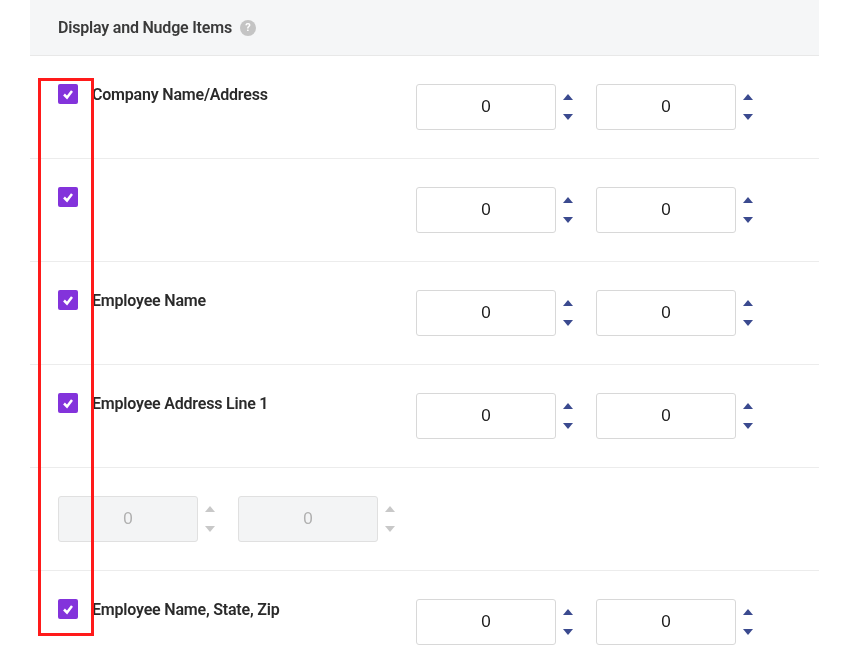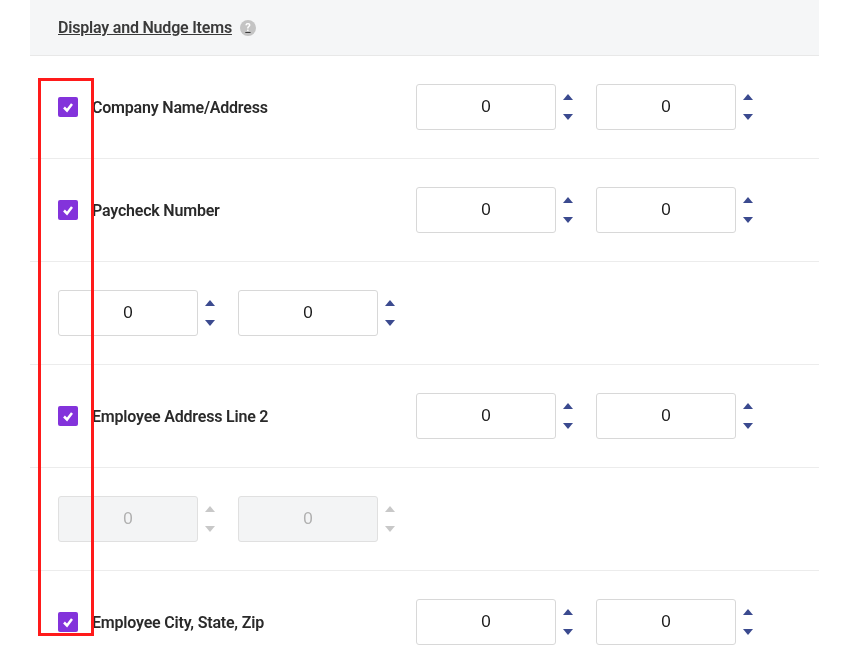--- a/index.html
+++ b/index.html
@@ -20,40 +20,39 @@
       align-items: center;
       background: #f5f6f7;
       padding: 18px 0 18px 28px;
       border-bottom: 1px solid #e8e8e8;
     }
     .header-cell {
       font-size: 16px;
       font-weight: 600;
       color: #3a3a3a;
       letter-spacing: -0.2px;
-      text-decoration: underline;
     }
     .col-label { flex: 0 0 358px; display: flex; align-items: center; gap: 8px; }
     .col-column { flex: 0 0 180px; }
     .col-row { flex: 0 0 200px; }
     .help-icon {
       width: 16px;
       height: 16px;
       border-radius: 50%;
       background: #c4c4c4;
       color: #fff;
       display: inline-flex;
       align-items: center;
       justify-content: center;
       font-size: 11px;
       font-weight: 700;
     }
     .data-row {
       display: flex;
-      align-items: center;
+      align-items: flex-start;
       padding: 28px 0 28px 28px;
       border-bottom: 1px solid #ececec;
     }
     .item-cell {
       flex: 0 0 358px;
       display: flex;
       align-items: center;
       gap: 14px;
     }
     .checkbox {
@@ -190,93 +189,100 @@
           </div>
         </div>
       </div>
       <div class="data-row">
         <div class="item-cell">
           <div class="checkbox">
             <svg width="14" height="14" viewBox="0 0 14 14">
               <polyline class="checkmark" points="3,7.5 6,10.5 11,4"></polyline>
             </svg>
           </div>
-          <span class="item-label">Paycheck Number</span>
-        </div>
-        <div class="num-cell column-slot">
-          <input type="text" class="num-input" value="0" style="">
-          <div class="spinner">
-            <div class="spin-btn">
-              <svg width="10" height="6" viewBox="0 0 10 6">
-                <polygon class="tri-up" points="5,0 10,6 0,6"></polygon>
-              </svg>
-            </div>
-            <div class="spin-btn">
-              <svg width="10" height="6" viewBox="0 0 10 6">
-                <polygon class="tri-down" points="0,0 10,0 5,6"></polygon>
-              </svg>
-            </div>
-          </div>
-        </div>
-        <div class="num-cell row-slot">
-          <input type="text" class="num-input" value="0" style="">
-          <div class="spinner">
-            <div class="spin-btn">
-              <svg width="10" height="6" viewBox="0 0 10 6">
-                <polygon class="tri-up" points="5,0 10,6 0,6"></polygon>
-              </svg>
-            </div>
-            <div class="spin-btn">
-              <svg width="10" height="6" viewBox="0 0 10 6">
-                <polygon class="tri-down" points="0,0 10,0 5,6"></polygon>
-              </svg>
-            </div>
-          </div>
-        </div>
-      </div>
-      <div class="data-row">
-        <div class="num-cell column-slot">
-          <input type="text" class="num-input" value="0" style="">
-          <div class="spinner">
-            <div class="spin-btn">
-              <svg width="10" height="6" viewBox="0 0 10 6">
-                <polygon class="tri-up" points="5,0 10,6 0,6"></polygon>
-              </svg>
-            </div>
-            <div class="spin-btn">
-              <svg width="10" height="6" viewBox="0 0 10 6">
-                <polygon class="tri-down" points="0,0 10,0 5,6"></polygon>
-              </svg>
-            </div>
-          </div>
-        </div>
-        <div class="num-cell row-slot">
-          <input type="text" class="num-input" value="0" style="">
-          <div class="spinner">
-            <div class="spin-btn">
-              <svg width="10" height="6" viewBox="0 0 10 6">
-                <polygon class="tri-up" points="5,0 10,6 0,6"></polygon>
-              </svg>
-            </div>
-            <div class="spin-btn">
-              <svg width="10" height="6" viewBox="0 0 10 6">
-                <polygon class="tri-down" points="0,0 10,0 5,6"></polygon>
-              </svg>
-            </div>
-          </div>
-        </div>
-      </div>
-      <div class="data-row">
-        <div class="item-cell">
-          <div class="checkbox">
-            <svg width="14" height="14" viewBox="0 0 14 14">
-              <polyline class="checkmark" points="3,7.5 6,10.5 11,4"></polyline>
-            </svg>
-          </div>
-          <span class="item-label">Employee Address Line 2</span>
+        </div>
+        <div class="num-cell column-slot">
+          <input type="text" class="num-input" value="0" style="">
+          <div class="spinner">
+            <div class="spin-btn">
+              <svg width="10" height="6" viewBox="0 0 10 6">
+                <polygon class="tri-up" points="5,0 10,6 0,6"></polygon>
+              </svg>
+            </div>
+            <div class="spin-btn">
+              <svg width="10" height="6" viewBox="0 0 10 6">
+                <polygon class="tri-down" points="0,0 10,0 5,6"></polygon>
+              </svg>
+            </div>
+          </div>
+        </div>
+        <div class="num-cell row-slot">
+          <input type="text" class="num-input" value="0" style="">
+          <div class="spinner">
+            <div class="spin-btn">
+              <svg width="10" height="6" viewBox="0 0 10 6">
+                <polygon class="tri-up" points="5,0 10,6 0,6"></polygon>
+              </svg>
+            </div>
+            <div class="spin-btn">
+              <svg width="10" height="6" viewBox="0 0 10 6">
+                <polygon class="tri-down" points="0,0 10,0 5,6"></polygon>
+              </svg>
+            </div>
+          </div>
+        </div>
+      </div>
+      <div class="data-row">
+        <div class="item-cell">
+          <div class="checkbox">
+            <svg width="14" height="14" viewBox="0 0 14 14">
+              <polyline class="checkmark" points="3,7.5 6,10.5 11,4"></polyline>
+            </svg>
+          </div>
+          <span class="item-label">Employee Name</span>
+        </div>
+        <div class="num-cell column-slot">
+          <input type="text" class="num-input" value="0" style="">
+          <div class="spinner">
+            <div class="spin-btn">
+              <svg width="10" height="6" viewBox="0 0 10 6">
+                <polygon class="tri-up" points="5,0 10,6 0,6"></polygon>
+              </svg>
+            </div>
+            <div class="spin-btn">
+              <svg width="10" height="6" viewBox="0 0 10 6">
+                <polygon class="tri-down" points="0,0 10,0 5,6"></polygon>
+              </svg>
+            </div>
+          </div>
+        </div>
+        <div class="num-cell row-slot">
+          <input type="text" class="num-input" value="0" style="">
+          <div class="spinner">
+            <div class="spin-btn">
+              <svg width="10" height="6" viewBox="0 0 10 6">
+                <polygon class="tri-up" points="5,0 10,6 0,6"></polygon>
+              </svg>
+            </div>
+            <div class="spin-btn">
+              <svg width="10" height="6" viewBox="0 0 10 6">
+                <polygon class="tri-down" points="0,0 10,0 5,6"></polygon>
+              </svg>
+            </div>
+          </div>
+        </div>
+      </div>
+      <div class="data-row">
+        <div class="item-cell">
+          <div class="checkbox">
+            <svg width="14" height="14" viewBox="0 0 14 14">
+              <polyline class="checkmark" points="3,7.5 6,10.5 11,4"></polyline>
+            </svg>
+          </div>
+          <span class="item-label">Employee Address Line 1</span>
         </div>
         <div class="num-cell column-slot">
           <input type="text" class="num-input" value="0" style="">
           <div class="spinner">
             <div class="spin-btn">
               <svg width="10" height="6" viewBox="0 0 10 6">
                 <polygon class="tri-up" points="5,0 10,6 0,6"></polygon>
               </svg>
             </div>
             <div class="spin-btn">
@@ -334,21 +340,21 @@
           </div>
         </div>
       </div>
       <div class="data-row">
         <div class="item-cell">
           <div class="checkbox">
             <svg width="14" height="14" viewBox="0 0 14 14">
               <polyline class="checkmark" points="3,7.5 6,10.5 11,4"></polyline>
             </svg>
           </div>
-          <span class="item-label">Employee City, State, Zip</span>
+          <span class="item-label">Employee Name, State, Zip</span>
         </div>
         <div class="num-cell column-slot">
           <input type="text" class="num-input" value="0" style="">
           <div class="spinner">
             <div class="spin-btn">
               <svg width="10" height="6" viewBox="0 0 10 6">
                 <polygon class="tri-up" points="5,0 10,6 0,6"></polygon>
               </svg>
             </div>
             <div class="spin-btn">

